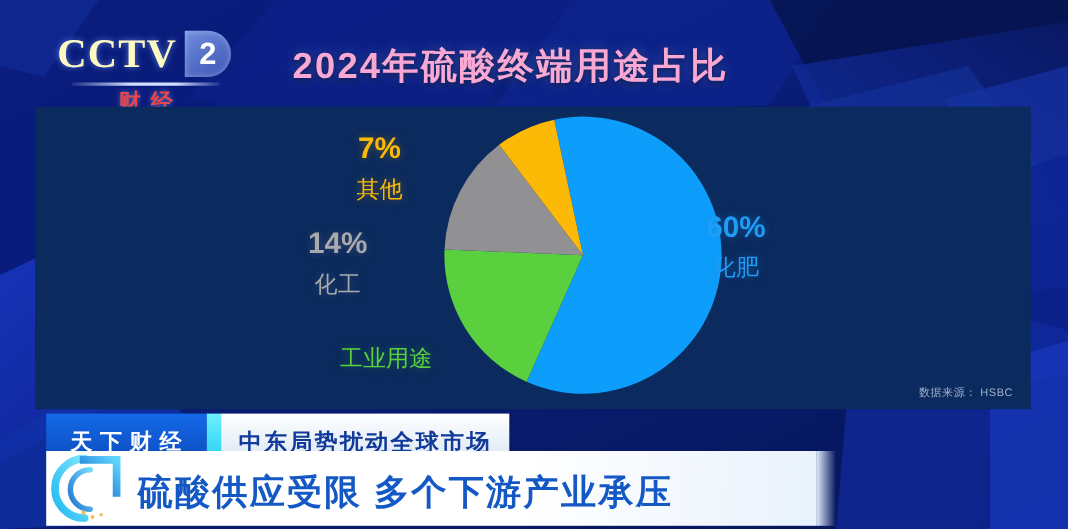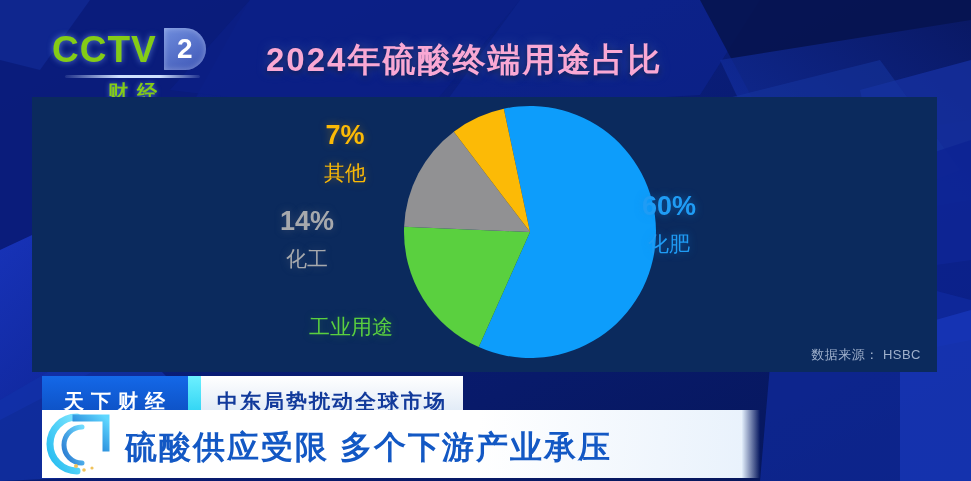--- a/index.html
+++ b/index.html
@@ -11,40 +11,40 @@
   }
 
   
   .bg{position:absolute;inset:0;overflow:hidden;}
   .bg svg{position:absolute;inset:0;width:971px;height:481px;display:block;}
 
   
   .logo-wrap{position:absolute;left:52px;top:26px;width:170px;height:78px;}
   .cctv-row{display:flex;align-items:center;height:46px;}
   .cctv-text{
-    font-family:Liberation Sans, sans-serif;
-    font-size:37px;font-weight:700;letter-spacing:1px;color:#84cc16;
+    font-family:Liberation Serif, serif;
+    font-size:37px;font-weight:700;letter-spacing:1px;color:#fef9c3;
     line-height:1;text-shadow:0 0 6px rgba(130,175,255,.65);
     -webkit-text-stroke:0px;
   }
   .cctv-2{
     margin-left:7px;width:42px;height:42px;border-radius:50% 999px 999px 50%;
     background:linear-gradient(150deg,#6f8ddd,#3d55b5);
     display:flex;align-items:center;justify-content:center;
     font-size:28px;font-weight:700;color:#ffffff;
     box-shadow:inset 0 0 6px rgba(255,255,255,.35);
   }
   .cctv-underline{
     position:absolute;left:13px;top:49px;width:135px;height:3px;
     background:linear-gradient(90deg,rgba(200,215,255,.1),#cfe0ff 40%,#cfe0ff 70%,rgba(200,215,255,.1));
     border-radius:2px;
   }
   .cctv-sub{
     position:absolute;left:30px;top:53px;width:110px;text-align:center;
-    font-size:20px;font-weight:700;letter-spacing:9px;color:#84cc16;
+    font-size:20px;font-weight:700;letter-spacing:9px;color:#ef4444;
     text-shadow:0 0 5px rgba(120,165,255,.6);
   }
 
   
   .chart-title{
     position:absolute;left:266px;top:38px;
     font-size:33px;font-weight:700;color:#f9a8d4;letter-spacing:2px;
     text-shadow:0 2px 6px rgba(0,0,0,.55), 0 0 12px rgba(150,195,255,.35);
     white-space:nowrap;
   }
@@ -62,21 +62,21 @@
   .lbl .pct{font-size:27px;font-weight:700;display:block;letter-spacing:0px;}
   .lbl .nm{font-size:21px;font-weight:400;display:block;margin-top:12px;}
 
   .lbl-blue{left:610px;top:95px;color:#1f9cf5;text-shadow:0 0 8px rgba(20,140,230,.45);}
   .lbl-green{left:277px;top:207px;color:#5ad03f;text-shadow:0 0 8px rgba(60,170,50,.4);}
   .lbl-gray{left:248px;top:110px;color:#a7a9ad;text-shadow:0 0 8px rgba(120,125,135,.4);}
   .lbl-gold{left:292px;top:24px;color:#fcba06;text-shadow:0 0 8px rgba(200,140,0,.45);}
 
   .source{
     position:absolute;right:16px;bottom:8px;
-    font-size:13px;color:#9fb0cc;letter-spacing:.5px;
+    font-size:10px;color:#9fb0cc;letter-spacing:.5px;
   }
 
   
   .lower{position:absolute;left:0;top:374px;width:971px;height:107px;}
 
   .strap{position:absolute;left:42px;top:2px;height:51px;display:flex;align-items:stretch;}
   .strap-prog{
     background:linear-gradient(180deg,#1468e8,#0b49b8);
     color:#ffffff;font-size:20px;font-weight:700;letter-spacing:7px;
     padding:0 16px 0 22px;display:flex;align-items:center;

